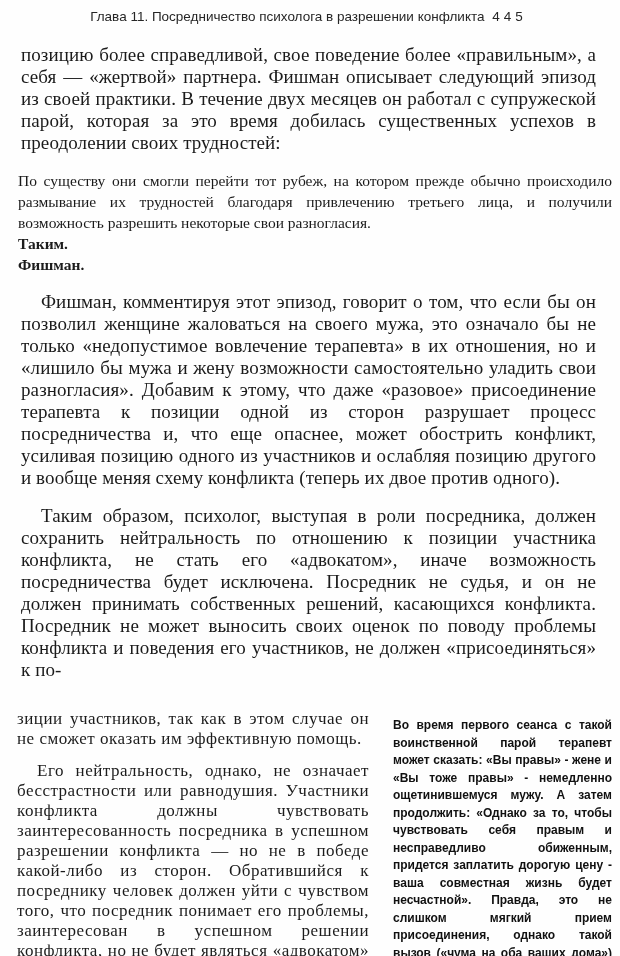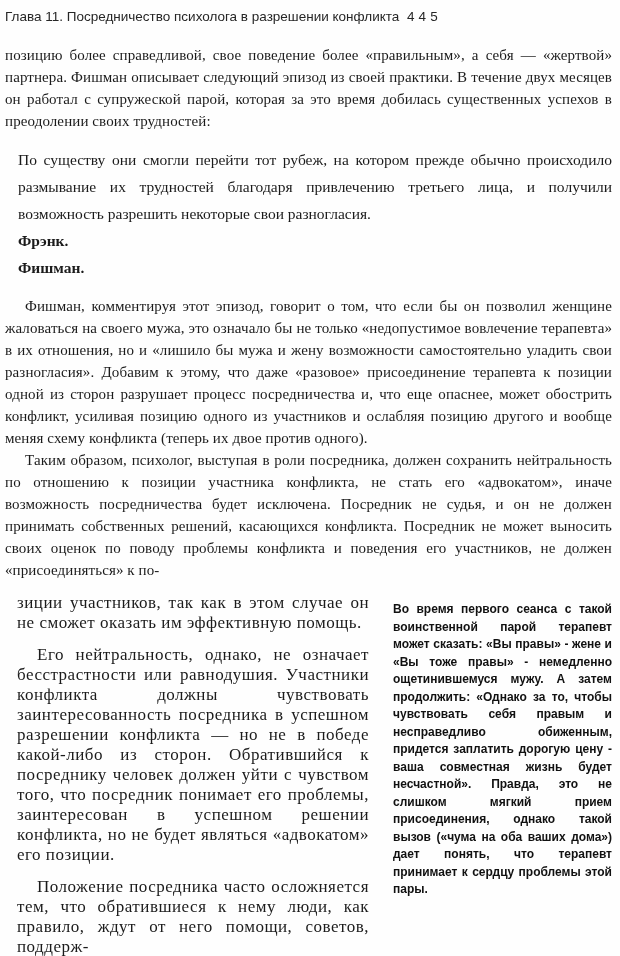--- a/index.html
+++ b/index.html
@@ -16,43 +16,43 @@
     color: #1b1b1b;
     font-family: "Liberation Serif", serif;
     overflow: hidden;
     padding: 8px 8px 0 5px;
   }
   
   .running-head {
     font-family: "Liberation Sans", sans-serif;
     font-size: 13.5px;
     line-height: 18px;
-    text-align: left;
+    text-align: center;
     color: #262626;
     white-space: nowrap;
   }
   .running-head .pageno {
     letter-spacing: 4px;
     margin-left: 4px;
   }
   
   .p-main {
-    margin: 0;
-    font-size: 15px;
+    margin: 16px;
+    font-size: 19px;
     line-height: 22px;
     text-align: justify;
     letter-spacing: 0.1px;
   }
   .p1 { margin-top: 18px; }
   .indent { text-indent: 20px; }
   
   .quote-block {
     margin: 14px 0 14px 13px;
     font-size: 15.5px;
-    line-height: 27px;
+    line-height: 21px;
     text-align: justify;
   }
   .quote-block p { margin: 0; }
   .q-indent { text-indent: 17px; }
   .dialog-row { display: flex; }
   .dialog-label {
     flex: none;
     width: 66px;
     font-weight: bold;
   }
@@ -98,21 +98,21 @@
     <span>Глава 11. Посредничество психолога в разрешении конфликта</span>
     <span class="pageno">445</span>
   </div>
 
   <p class="p-main p1">позицию более справедливой, свое поведение более «правильным», а себя — «жертвой» партнера. Фишман описывает следующий эпизод из своей практики. В течение двух месяцев он работал с супружеской парой, которая за это время добилась существенных успехов в преодолении своих трудностей:</p>
 
   <div class="quote-block">
     <p>По существу они смогли перейти тот рубеж, на котором прежде обычно происходило размывание их трудностей благодаря привлечению третьего лица, и получили возможность разрешить некоторые свои разногласия.</p>
 
     <div class="dialog-row">
-      <span class="dialog-label">Фрэнк.</span>
+      <span class="dialog-label">Таким.</span>
     </div>
 
     <div class="dialog-row">
       <span class="dialog-label">Фишман.</span>
     </div>
   </div>
 
   <p class="p-main indent">Фишман, комментируя этот эпизод, говорит о том, что если бы он позволил женщине жаловаться на своего мужа, это означало бы не только «недопустимое вовлечение терапевта» в их отношения, но и «лишило бы мужа и жену возможности самостоятельно уладить свои разногласия». Добавим к этому, что даже «разовое» присоединение терапевта к позиции одной из сторон разрушает процесс посредничества и, что еще опаснее, может обострить конфликт, усиливая позицию одного из участников и ослабляя позицию другого и вообще меняя схему конфликта (теперь их двое против одного).</p>
 
   <p class="p-main indent">Таким образом, психолог, выступая в роли посредника, должен сохранить нейтральность по отношению к позиции участника конфликта, не стать его «адвокатом», иначе возможность посредничества будет исключена. Посредник не судья, и он не должен принимать собственных решений, касающихся конфликта. Посредник не может выносить своих оценок по поводу проблемы конфликта и поведения его участников, не должен «присоединяться» к по-</p>

